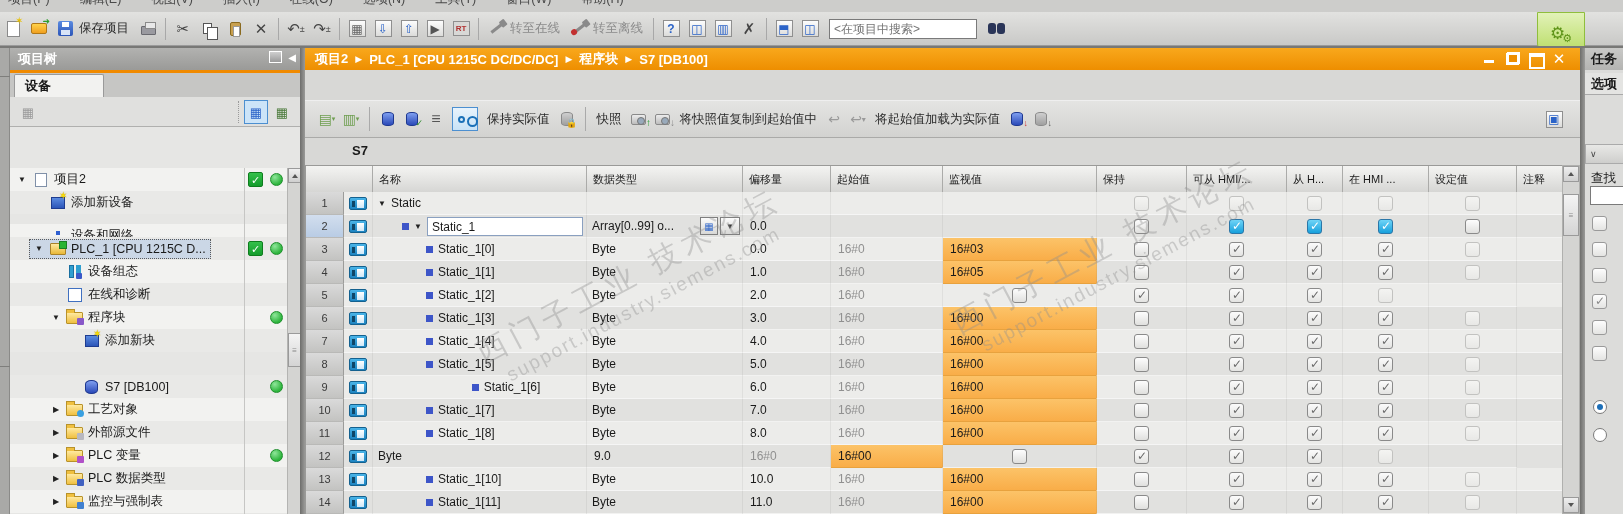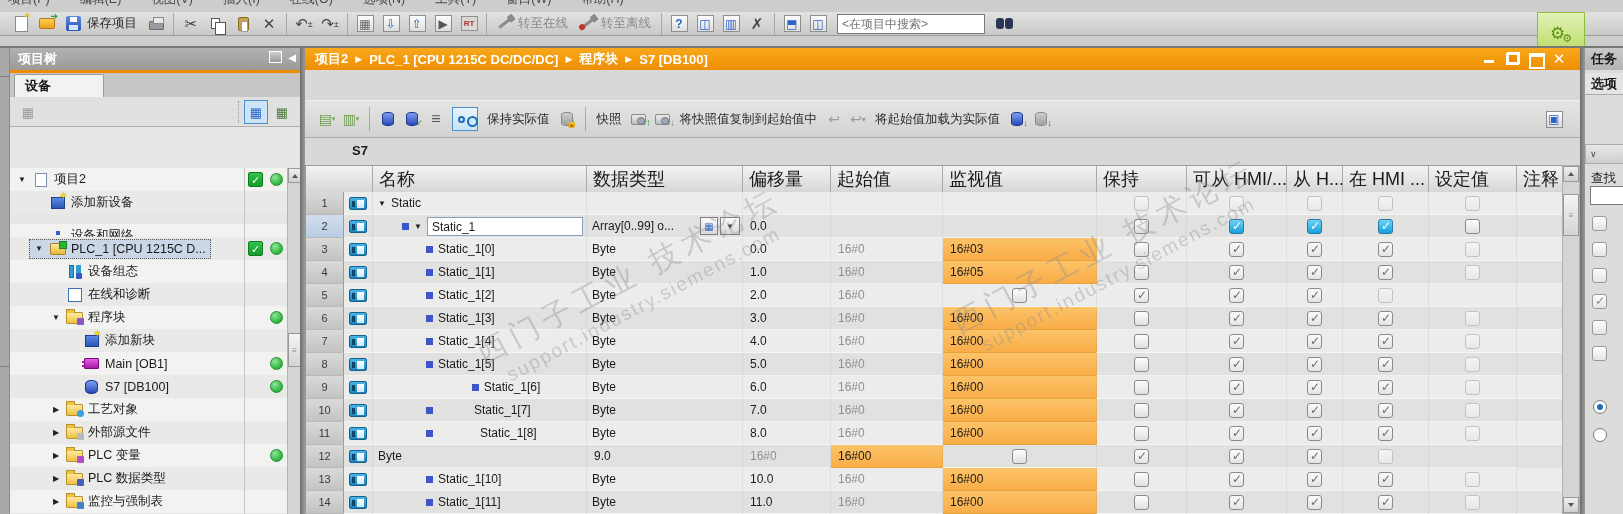--- a/index.html
+++ b/index.html
@@ -5,21 +5,21 @@
 *{box-sizing:border-box;margin:0;padding:0;}
 html,body{width:1623px;height:514px;overflow:hidden;}
 body{font-family:"Liberation Sans","DejaVu Sans",sans-serif;font-size:12px;color:#1a1a1a;background:#CDCDCB;}
 .app{position:relative;width:1623px;height:514px;overflow:hidden;background:#CDCDCB;}
 
 
 .menubar{position:absolute;left:0;top:0;width:1623px;height:12px;overflow:hidden;background:#CDCDCB;}
 .menubar-inner{display:flex;gap:30px;padding-left:8px;transform:translateY(-9px);font-size:12.5px;color:#4a4a4a;white-space:nowrap;}
 
 
-.toolbar{position:absolute;left:0;top:12px;width:1623px;height:24px;background:linear-gradient(#E2E2E0,#C9C9C7);display:flex;align-items:center;padding-left:8px;border-bottom:1px solid #9a9a9a;}
+.toolbar{position:absolute;left:0;top:12px;width:1623px;height:34px;background:linear-gradient(#E2E2E0,#C9C9C7);display:flex;align-items:center;padding-left:0;border-bottom:1px solid #9a9a9a;}
 .tb{min-width:26px;height:26px;display:flex;align-items:center;justify-content:center;position:relative;color:#444;font-size:15px;}
 .tbsep{width:1px;height:22px;background:#a8a8a8;margin:0 4px;}
 .tlabel{font-size:12.5px;color:#2a2a2a;margin:0 6px 0 1px;white-space:nowrap;}
 .tlabel.dim{color:#8a8a8a;}
 .pg{width:13px;height:16px;background:#fff;border:1px solid #8a8a8a;position:relative;}
 .pg::after{content:"✶";position:absolute;right:-5px;top:-7px;color:#E8C000;font-size:10px;}
 .folder-o{width:16px;height:11px;background:linear-gradient(#FFD24A,#F0A020);border:1px solid #B07818;border-radius:2px;position:relative;}
 .folder-o::after{content:"➜";position:absolute;right:-4px;top:-8px;color:#2E9E2E;font-size:9px;}
 .floppy{width:15px;height:15px;background:linear-gradient(#5B8BE0,#2B55B8);border-radius:2px;position:relative;}
 .floppy::before{content:"";position:absolute;left:4px;top:1px;width:7px;height:5px;background:#fff;}
@@ -129,21 +129,21 @@
 .cam .ard{position:absolute;right:-6px;bottom:-4px;color:#8a8a8a;font-size:10px;font-weight:bold;}
 .glassbtn{width:26px;height:24px;border:1px solid #4C8FD0;background:linear-gradient(#E8F3FC,#C8E2F6);display:flex;align-items:center;justify-content:center;margin:0 4px;}
 .glass{width:7px;height:7px;border:2px solid #1A70B8;border-radius:50%;position:relative;margin-right:8px;}
 .glass::after{content:"";position:absolute;left:7px;top:-2px;width:7px;height:7px;border:2px solid #1A70B8;border-radius:50%;}
 .etsep{width:1px;height:24px;background:#aaa;margin:0 6px;}
 .s7title{position:absolute;left:47px;top:95px;font-weight:bold;font-size:13px;color:#1a1a1a;}
 
 
 .tgrid{display:grid;grid-template-columns:38px 29px 214px 156px 88px 112px 154px 90px 100px 56px 86px 88px 46px;}
 .thead{position:absolute;left:0;top:117px;width:1257px;height:27px;border-top:1px solid #9a9a98;border-left:1px solid #9a9a98;}
-.th{font-size:18px;line-height:26px;padding-left:6px;color:#1a1a1a;border-right:1px solid #ABABA9;background:linear-gradient(#F4F4F2,#D6D6D4);overflow:hidden;white-space:nowrap;}
+.th{font-size:11px;line-height:26px;padding-left:6px;color:#1a1a1a;border-right:1px solid #ABABA9;background:linear-gradient(#F4F4F2,#D6D6D4);overflow:hidden;white-space:nowrap;}
 .th.blank{grid-column:span 2;}
 .tbody{position:absolute;left:0;top:144px;width:1257px;height:322px;border-left:1px solid #9a9a98;}
 .trow{position:absolute;left:0;width:1257px;height:23px;background:#ECECEA;}
 .trow.even{background:#E1E1DF;}
 .c{border-right:1px solid rgba(110,110,110,0.10);border-bottom:1px solid rgba(250,250,250,0.7);display:flex;align-items:center;overflow:hidden;white-space:nowrap;font-size:12px;}
 .c.num{background:linear-gradient(#DADADA,#C3C3C1);border-right:1px solid #9C9C9A;border-bottom:1px solid #B9B9B7;color:#3a3a3a;font-size:11px;justify-content:center;}
 .c.num.numsel{background:linear-gradient(#D2DEEE,#B9CCE4);}
 .c.icon{justify-content:center;}
 .decl{width:18px;height:13px;background:linear-gradient(#49B4E8,#1D83C0);border:1px solid #14618F;border-radius:2px;position:relative;}
 .decl::before{content:"";position:absolute;left:2px;top:3px;width:3px;height:6px;background:#0E4668;}
@@ -387,30 +387,20 @@
         </div>
         <div class="titem alt" style="top: 161px;">
           <span class="tbox" style="margin-left: 53px;">
             <span class="texp"></span>
             <span class="ticon">
               <span class="ic-add-block"></span>
             </span>
             <span class="tlab">添加新块</span>
           </span>
         </div>
-        <div class="titem" style="top: 184px;">
-          <span class="tbox" style="margin-left: 53px;">
-            <span class="texp"></span>
-            <span class="ticon">
-              <span class="ic-ob"></span>
-            </span>
-            <span class="tlab">Main [OB1]</span>
-          </span>
-          <span class="tdot"></span>
-        </div>
         <div class="titem alt" style="top: 207px;">
           <span class="tbox" style="margin-left: 53px;">
             <span class="texp"></span>
             <span class="ticon">
               <span class="ic-db"></span>
             </span>
             <span class="tlab">S7 [DB100]</span>
           </span>
           <span class="tdot"></span>
         </div>
@@ -851,21 +841,21 @@
           <span class="c cbc">
             <span class="cb ud"></span>
           </span>
           <span class="c cmt"></span>
         </div>
         <div class="trow tgrid even" style="top: 207px;">
           <span class="c num">10</span>
           <span class="c icon">
             <span class="decl"></span>
           </span>
-          <span class="c name" style="padding-left: 53px; gap: 36px;">
+          <span class="c name" style="padding-left: 53px;">
             <span class="bullet"></span>
             <span class="ntext">Static_1[7]</span>
           </span>
           <span class="c type">
             <span class="ttext">Byte</span>
           </span>
           <span class="c off">7.0</span>
           <span class="c start">16#0</span>
           <span class="c mon on">16#00</span>
           <span class="c cbc">
@@ -883,21 +873,21 @@
           <span class="c cbc">
             <span class="cb ud"></span>
           </span>
           <span class="c cmt"></span>
         </div>
         <div class="trow tgrid" style="top: 230px;">
           <span class="c num">11</span>
           <span class="c icon">
             <span class="decl"></span>
           </span>
-          <span class="c name" style="padding-left: 53px; gap: 42px;">
+          <span class="c name" style="padding-left: 53px;">
             <span class="bullet"></span>
             <span class="ntext">Static_1[8]</span>
           </span>
           <span class="c type">
             <span class="ttext">Byte</span>
           </span>
           <span class="c off">8.0</span>
           <span class="c start">16#0</span>
           <span class="c mon on">16#00</span>
           <span class="c cbc">

